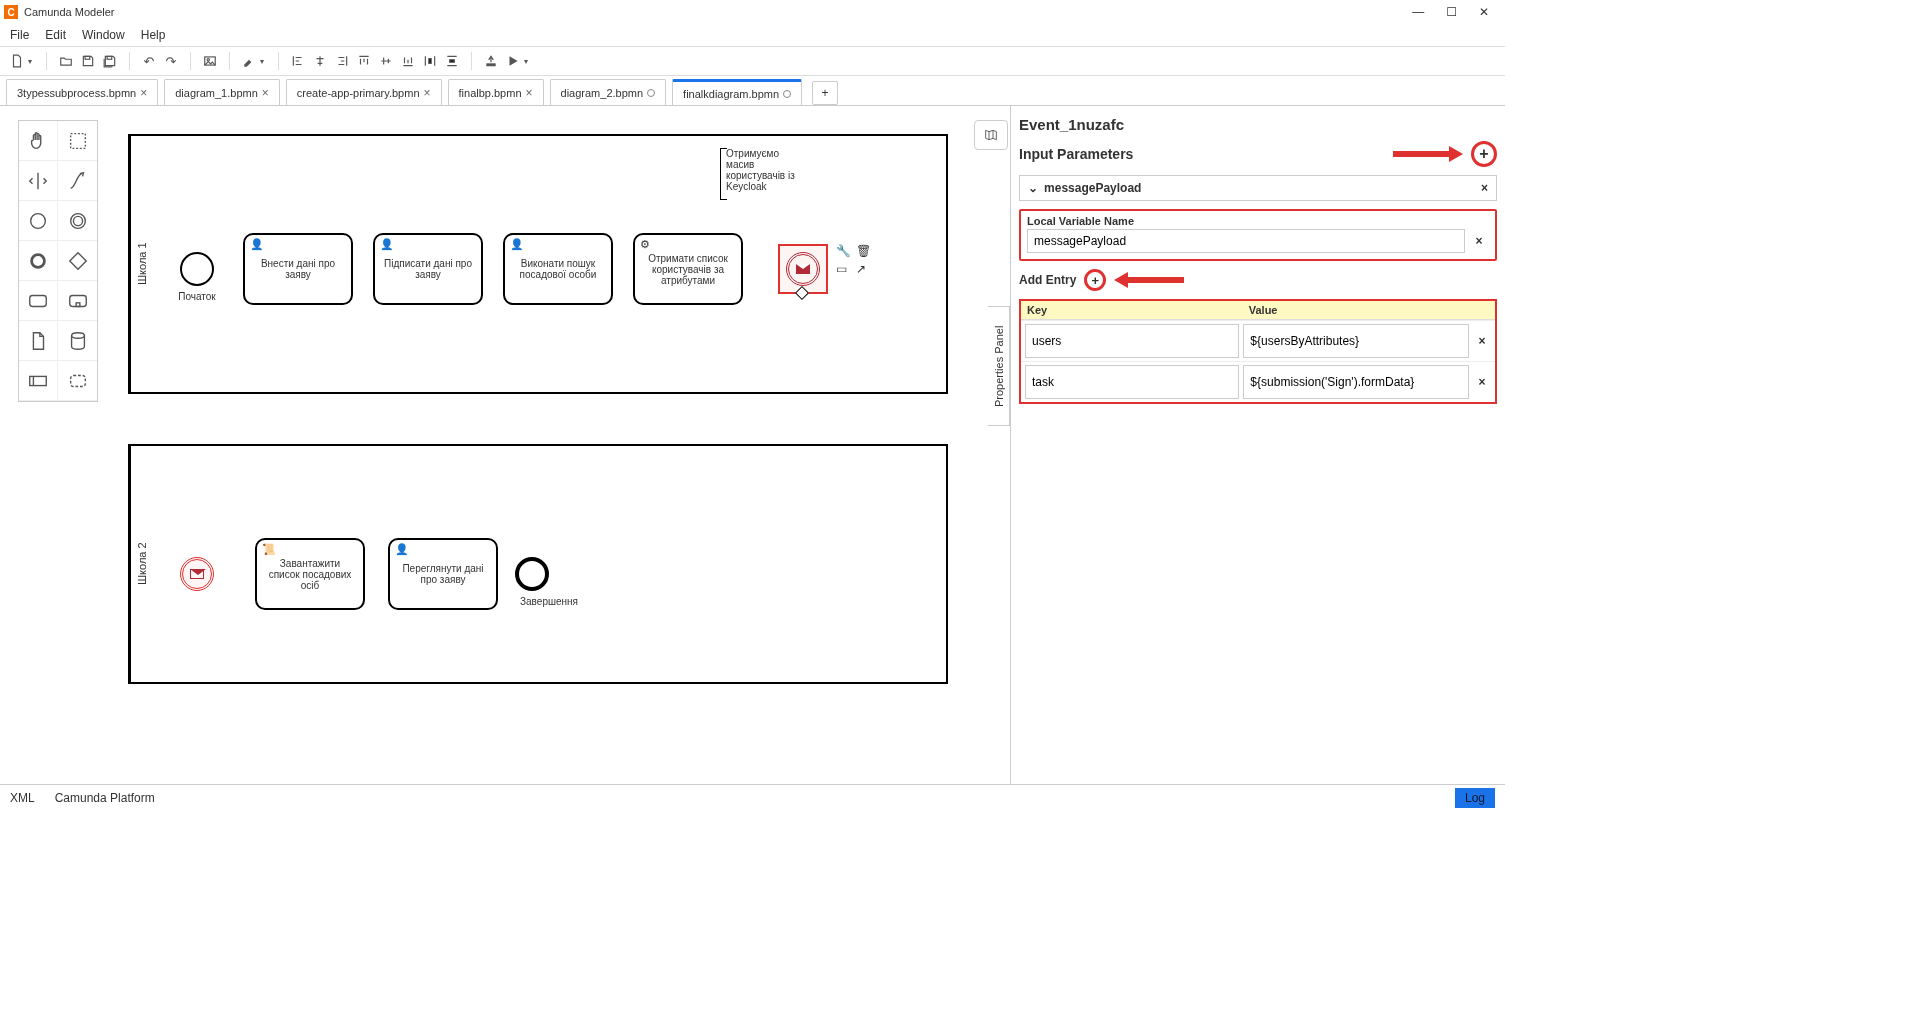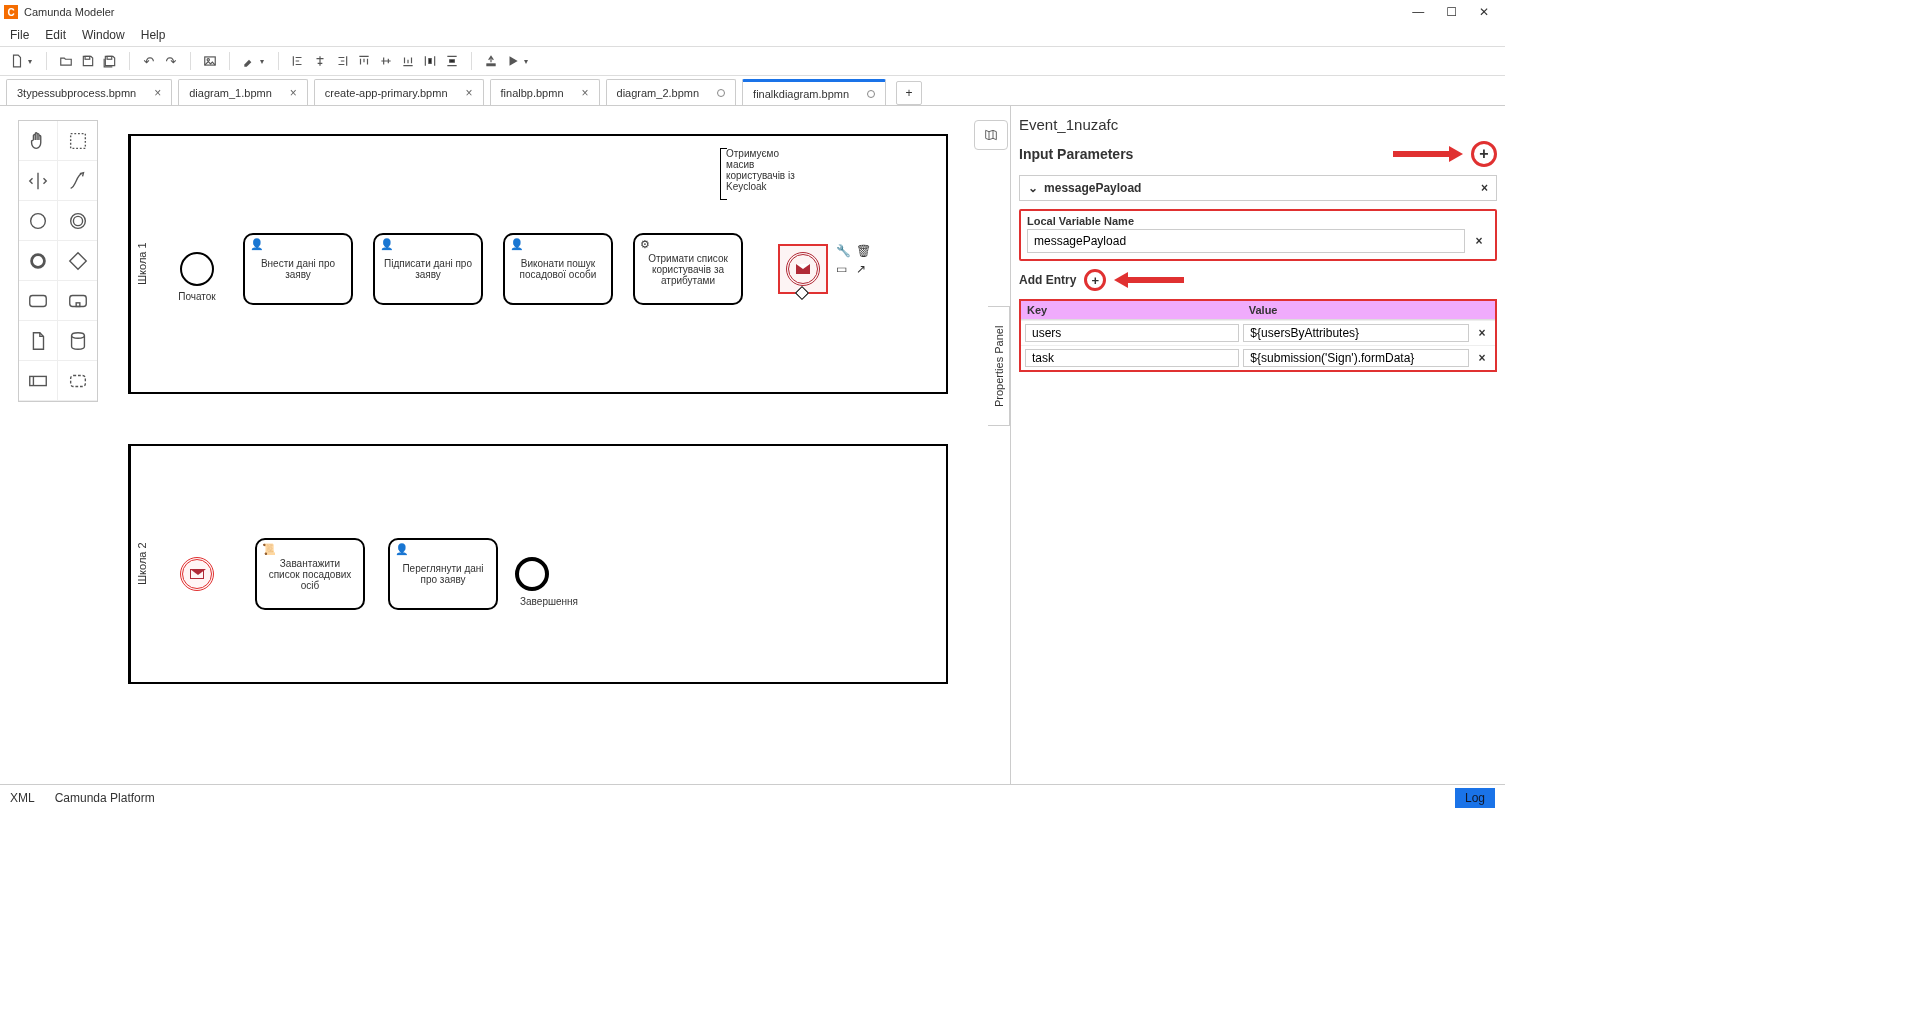--- a/index.html
+++ b/index.html
@@ -16,21 +16,21 @@
 
 
 .toolbar { height: 30px; border-top: 1px solid #ddd; border-bottom: 1px solid #ddd; display: flex; align-items: center; padding: 0 8px; gap: 4px; color: #555; }
 .toolbar .sep { width: 1px; height: 18px; background: #ddd; margin: 0 6px; }
 .tb-btn { width: 18px; height: 18px; display: inline-flex; align-items: center; justify-content: center; font-size: 13px; cursor: pointer; }
 .tb-btn svg { width: 14px; height: 14px; }
 .chev { font-size: 8px; margin-left: -2px; margin-right: 4px; }
 
 
 .tabbar { height: 30px; border-bottom: 1px solid #ccc; display: flex; align-items: flex-end; padding-left: 6px; }
-.tab { height: 26px; padding: 0 10px; border: 1px solid #ccc; border-bottom: none; margin-right: 6px; display: flex; align-items: center; gap: 18px; font-size: 11px; background: #fff; border-radius: 2px 2px 0 0; cursor: pointer; }
+.tab { height: 26px; padding: 0 10px; border: 1px solid #ccc; border-bottom: none; margin-right: 6px; display: flex; align-items: center; gap: 4px; font-size: 11px; background: #fff; border-radius: 2px 2px 0 0; cursor: pointer; }
 .tab .x { font-size: 12px; color: #666; }
 .tab .dot { width: 8px; height: 8px; border: 1px solid #888; border-radius: 50%; }
 .tab.active { border-top: 3px solid #1a73e8; }
 .tab-add { width: 26px; height: 24px; border: 1px solid #ccc; display: inline-flex; align-items: center; justify-content: center; margin-left: 4px; border-radius: 2px; cursor: pointer; }
 
 
 .main { display: flex; height: calc(100% - 24px - 22px - 30px - 30px - 26px); }
 .canvas-wrap { flex: 1; position: relative; background: #fff; }
 .props-collapse { position: absolute; right: 0; top: 200px; width: 22px; height: 120px; border: 1px solid #ccc; border-right: none; background: #fff; display: flex; align-items: center; justify-content: center; writing-mode: vertical-rl; transform: rotate(180deg); font-size: 11px; cursor: pointer; }
 
@@ -66,21 +66,21 @@
 .annotation { position: absolute; font-size: 10px; padding-left: 6px; width: 90px; }
 .annotation::before { content:""; position:absolute; left:0; top:0; bottom:0; width:6px; border-left:1px solid #000; border-top:1px solid #000; border-bottom:1px solid #000; }
 
 .context-pad { position:absolute; display:grid; grid-template-columns: repeat(2, 16px); gap:4px; font-size:12px; color:#333; }
 .context-pad span { cursor:pointer; }
 
 .minimap { position:absolute; right: 2px; top: 14px; width: 34px; height: 30px; border:1px solid #ccc; border-radius:4px; display:flex; align-items:center; justify-content:center; color:#666; cursor:pointer; }
 
 
 .props { width: 495px; border-left: 1px solid #ccc; display: flex; flex-direction: column; padding: 10px 8px 8px 8px; gap: 8px; overflow-y:auto; }
-.props h2 { font-size: 15px; font-weight: normal; }
+.props h2 { font-size: 15px; font-weight: bold; }
 .ptabs { display: flex; gap: 6px; }
 .ptab { border: 1px solid #ccc; padding: 4px 10px; font-size: 12px; border-radius: 2px; cursor:pointer; background:#fff; }
 .ptab.hl { border: 2px solid #e03131; background:#eaf1fb; }
 
 .section-title { font-size: 14px; font-weight: bold; display:flex; align-items:center; }
 .add-top { margin-left:auto; }
 .add-btn { width: 26px; height: 26px; border: 3px solid #e03131; border-radius: 50%; display:inline-flex; align-items:center; justify-content:center; font-size:16px; font-weight:bold; cursor:pointer; }
 .arrow-r { width: 70px; height: 12px; position:relative; margin-right:8px; }
 .arrow-r::before { content:""; position:absolute; left:0; right:12px; top:3px; height:6px; background:#e03131; }
 .arrow-r::after { content:""; position:absolute; right:0; top:-2px; border-left:14px solid #e03131; border-top:8px solid transparent; border-bottom:8px solid transparent; }
@@ -90,24 +90,24 @@
 .hl-box { border: 2px solid #e03131; padding: 4px 6px 6px 6px; border-radius: 2px; }
 .field-label { font-size: 11px; font-weight: 600; margin-bottom: 2px; display:block; }
 .field-row { display:flex; align-items:center; gap:4px; }
 .field-row input, .field-row select { flex:1; height: 24px; border:1px solid #ccc; padding: 0 6px; font-size:12px; background:#fff; }
 .field-row .rm { width:20px; text-align:center; font-weight:bold; cursor:pointer; }
 
 .entry-label { font-size:12px; font-weight:600; display:flex; align-items:center; gap:8px; }
 .entry-label .add-small { width:22px; height:22px; border:3px solid #e03131; border-radius:50%; display:inline-flex; align-items:center; justify-content:center; font-size:13px; font-weight:bold; cursor:pointer; }
 
 .kv-table { border:2px solid #e03131; }
-.kv-head { display:flex; font-size:11px; font-weight:600; padding: 3px 6px; border-bottom:1px solid #ddd; background:#f0abfc; }
+.kv-head { display:flex; font-size:11px; font-weight:600; padding: 3px 6px; border-bottom:1px solid #ddd; background:#fef9c3; }
 .kv-head .c1 { width: 48%; } .kv-head .c2 { flex:1; }
 .kv-row { display:flex; align-items:center; padding: 3px 4px; gap:4px; border-top:1px solid #eee; }
-.kv-row input { height:16px; border:1px solid #ccc; padding:8px 6px; font-size:12px; }
+.kv-row input { height:16px; border:1px solid #ccc; padding:16px 6px; font-size:12px; }
 .kv-row .k { width: 46%; } .kv-row .v { flex:1; }
 .kv-row .rm { width:18px; text-align:center; font-weight:bold; cursor:pointer; }
 
 
 .statusbar { height: 26px; border-top: 1px solid #ccc; display:flex; align-items:center; padding: 0 10px; gap: 20px; font-size:12px; }
 .statusbar .log { margin-left:auto; background:#1a73e8; color:#0f172a; padding: 3px 10px; cursor:pointer; }
 
 
 .flow-svg { position:absolute; inset:0; pointer-events:none; }
 </style>

